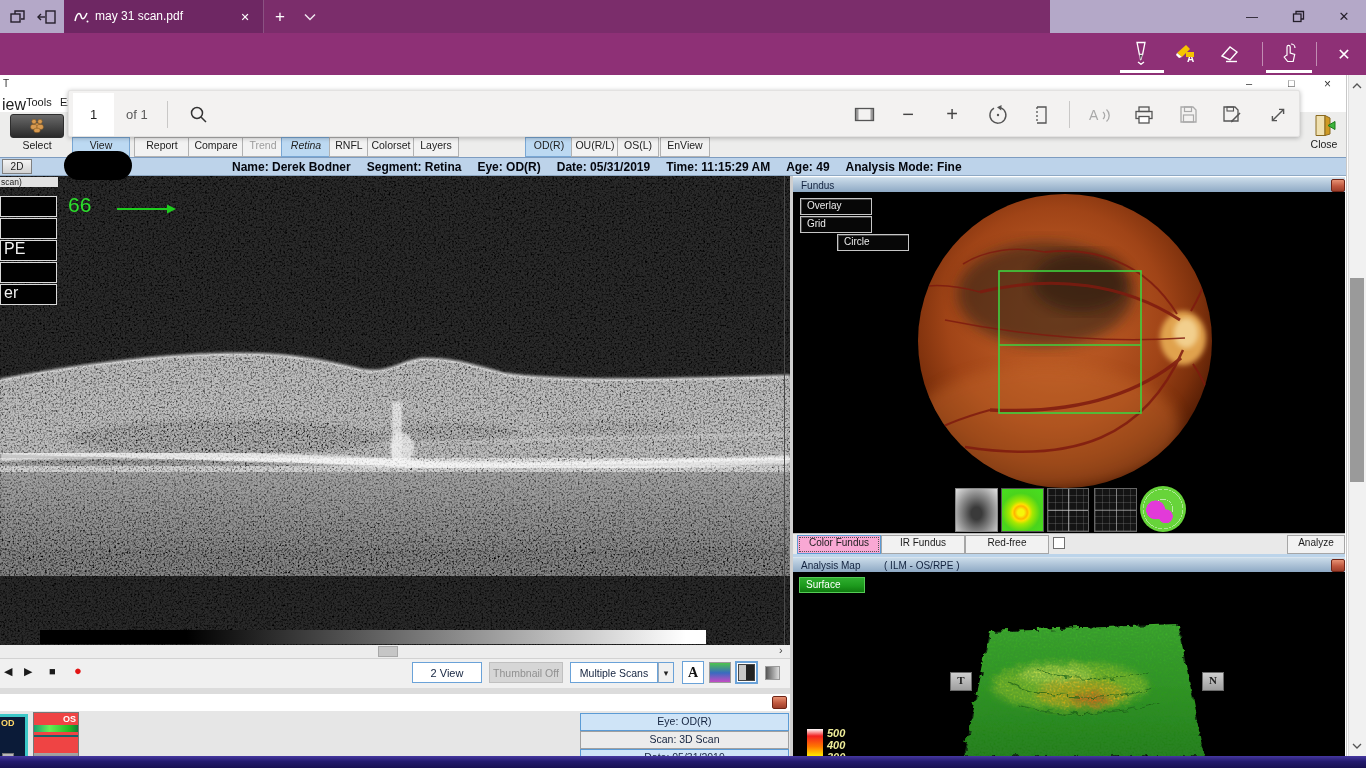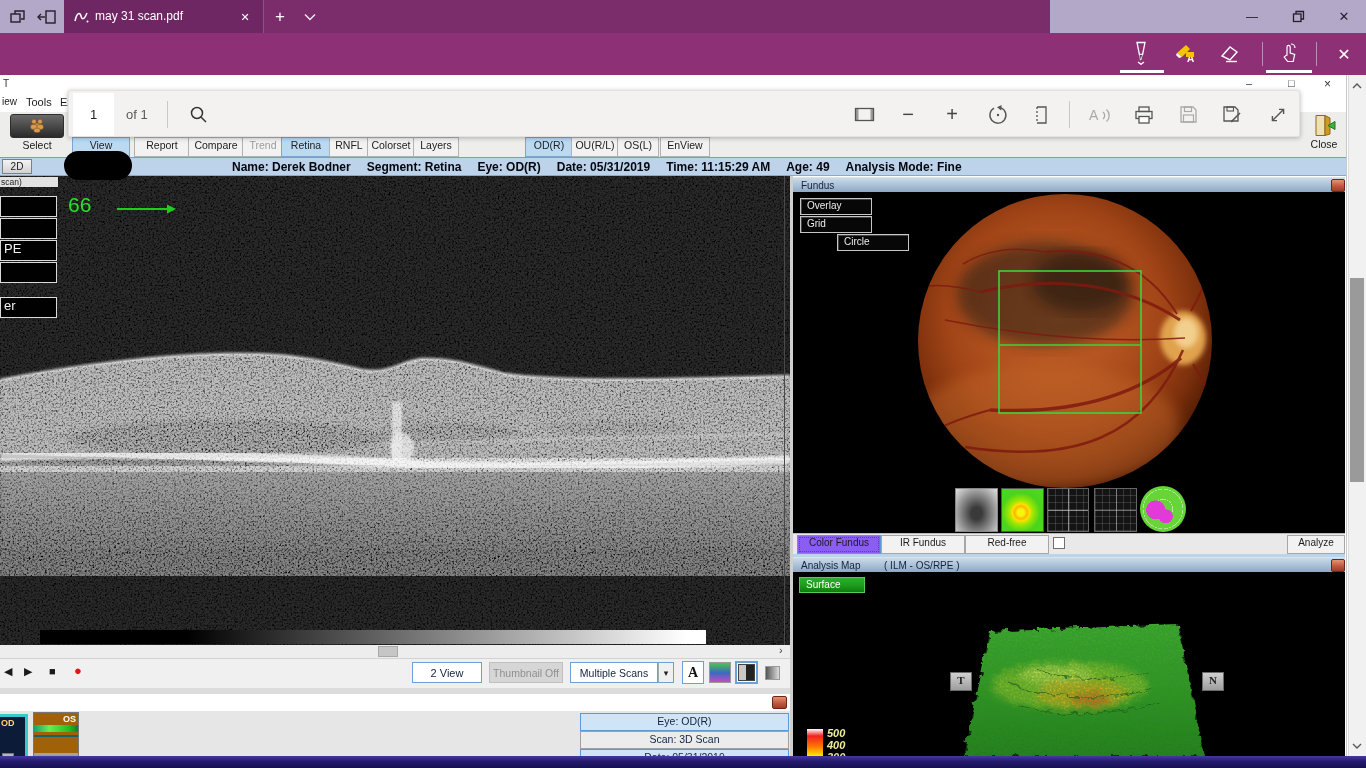--- a/index.html
+++ b/index.html
@@ -23,21 +23,21 @@
   .tab.sel{background:var(--selected-blue,#bcd9f2);border-color:#79a7d4;}
   .tab.dis{color:#9c9c9c;}
   .obtn{position:absolute;background:#070707;border:1px solid #c6c6c6;box-shadow:inset 1px 1px 0 #444;
         color:#ececec;font-size:10px;line-height:11px;padding:1px 0 0 6px;text-align:left;}
   .hdr{background:linear-gradient(180deg,var(--panel-header-top,#cadbe9),var(--panel-header-bottom,#8ea9c4));
        color:#13233f;font-size:10px;line-height:15px;border-top:1px solid #d8e4ee;}
   .redbtn{position:absolute;width:13px;height:11px;border-radius:2px;border:1px solid #6e2416;
           background:linear-gradient(180deg,#e79274,var(--minimize-red,#c0583f) 55%,#9c3e2a);}
   .fld{position:absolute;height:16px;font-size:10.5px;line-height:14px;text-align:center;color:#14233f;}
   .sideb{position:absolute;left:0;width:52px;height:19px;background:#010101;border:1px solid #dadada;
-         color:#f2f2f2;font-size:13px;line-height:16px;padding-left:3px;}
+         color:#f2f2f2;font-size:16px;line-height:16px;padding-left:3px;}
   .ftab{position:absolute;top:535px;height:17px;background:#f2f2f2;border:1px solid #a6a6a6;color:#1c1c1c;
         font-size:10px;line-height:14px;text-align:center;}
   .marker{position:absolute;width:20px;height:17px;background:linear-gradient(180deg,#cfcfcf,#9e9e9e);
           border:1px solid #6a6a6a;color:#1d1d1d;font-family:"Liberation Serif",serif;font-weight:bold;
           font-size:11px;text-align:center;line-height:15px;}
   .scl{position:absolute;left:827px;width:30px;height:12px;color:#f0ee9a;font-style:italic;
        font-weight:bold;font-size:11px;line-height:12px;}
   svg{display:block;}
 </style>
 </head>
@@ -117,21 +117,21 @@
   <div class="ab" style="left:1266px;top:70px;width:46px;height:3px;background:#fff;"></div>
   <div class="ab" style="left:1316px;top:42px;width:1px;height:24px;background:rgba(255,255,255,.45);"></div>
   <div class="ab ctr inkglyph" style="left:1330px;top:41px;width:28px;height:26px;font-size:16px;">✕</div>
 
   <div class="ab" style="left:0;top:75px;width:1366px;height:693px;background:#fff;"></div>
   <span class="ab" style="left:3px;top:78px;font-size:10px;color:#333;">T</span>
   <span class="ab wglyph" style="left:1246px;top:77px;color:#333;font-size:11px;">–</span>
   <span class="ab wglyph" style="left:1288px;top:77px;color:#333;font-size:11px;">□</span>
   <span class="ab wglyph" style="left:1324px;top:77px;color:#333;font-size:12px;">×</span>
 
-  <span class="ab" style="left:2px;top:96px;font-size:10px;color:#1c1c1c;">iew</span>
+  <span class="ab" style="left:2px;top:96px;font-size:16px;color:#1c1c1c;">iew</span>
   <span class="ab" style="left:26px;top:96px;font-size:11px;color:#1c1c1c;">Tools</span>
   <span class="ab" style="left:60px;top:96px;font-size:11px;color:#1c1c1c;">Exp</span>
 
   <div class="ab" style="left:0;top:112px;width:1346px;height:45px;background:#ededec;"></div>
   <div class="ab ctr" style="left:10px;top:114px;width:54px;height:24px;border-radius:3px;border:1px solid #2e2e2e;background:linear-gradient(180deg,#6a6a6a,#2a2a2a);">
     <svg width="22" height="16" viewBox="0 0 22 16">
       <g fill="#d89a50" stroke="#7c551e" stroke-width=".5">
         <circle cx="8" cy="3.6" r="2.3"></circle>
           <circle cx="14" cy="3.6" r="2.3"></circle>
           <circle cx="11" cy="7.4" r="2.3"></circle>
@@ -141,21 +141,21 @@
       </g>
     </svg>
   </div>
   <div class="ab" style="left:10px;top:139px;width:54px;text-align:center;font-size:10.5px;color:#1a1a1a;">Select</div>
 
   <div class="tab sel" style="left:72px;width:56px;">View</div>
   <div class="tab" style="left:134px;width:54px;">Report</div>
   <div class="tab" style="left:188px;width:54px;">Compare</div>
   <div class="tab dis" style="left:242px;width:40px;">Trend</div>
 
-  <div class="tab sel" style="left:281px;width:48px;">Retina</div>
+  <div class="tab sel" style="left:281px;width:48px;font-style:italic;">Retina</div>
   <div class="tab" style="left:329px;width:38px;">RNFL</div>
   <div class="tab" style="left:367px;width:46px;">Colorset</div>
   <div class="tab" style="left:413px;width:44px;">Layers</div>
 
   <div class="tab sel" style="left:525px;width:46px;">OD(R)</div>
   <div class="tab" style="left:571px;width:46px;">OU(R/L)</div>
   <div class="tab" style="left:617px;width:40px;">OS(L)</div>
   <div class="tab" style="left:660px;width:48px;">EnView</div>
 
   <div class="ab" style="left:1300px;top:110px;width:48px;height:45px;">
@@ -294,21 +294,21 @@
     <g filter="url(#speck)" opacity=".16">
         <rect x="0" y="0" width="790" height="469" fill="#fff"></rect>
       </g>
   </svg>
 
   <div class="ab" style="left:0;top:177px;width:58px;height:10px;background:#e2e2e2;font-size:8.5px;line-height:10px;color:#222;padding-left:1px;">scan)</div>
   <div class="sideb" style="top:196px;"></div>
   <div class="sideb" style="top:218px;"></div>
   <div class="sideb" style="top:240px;">PE</div>
   <div class="sideb" style="top:262px;"></div>
-  <div class="sideb" style="top:284px;margin-top:13px;">er</div>
+  <div class="sideb" style="top:284px;">er</div>
 
   <span class="ab" style="left:68px;top:193px;color:var(--annotation-green,#2be02b);font-size:21px;">66</span>
   <svg class="ab" style="left:115px;top:200px;" width="62" height="18" viewBox="0 0 62 18">
     <line x1="2" y1="9" x2="52" y2="9" stroke="#1ecc1e" stroke-width="2"></line>
     <polygon points="52,4.5 61,9 52,13.5" fill="#1ecc1e"></polygon>
   </svg>
 
   <div class="ab" style="left:40px;top:630px;width:666px;height:14px;background:linear-gradient(90deg,#000 0%,#000 22%,#fff 97%);"></div>
   <div class="ab" style="left:784px;top:176px;width:1px;height:469px;background:#4a4a4a;"></div>
 
@@ -334,21 +334,21 @@
   <div class="ab" style="left:765px;top:666px;width:15px;height:14px;border:1px solid #9a9a9a;background:linear-gradient(90deg,#555,#ddd);"></div>
 
   <div class="ab" style="left:0;top:688px;width:790px;height:6px;background:#dcdcdc;"></div>
   <div class="redbtn" style="left:772px;top:696px;"></div>
   <div class="ab" style="left:0;top:711px;width:790px;height:57px;background:#e6e6e6;"></div>
 
   <div class="ab" style="left:0;top:714px;width:28px;height:54px;background:#0b1b38;border-top:3px solid #3cc8c8;border-right:3px solid #3cc8c8;border-bottom:3px solid #3cc8c8;">
     <span class="ab" style="left:1px;top:1px;font-size:9px;color:#ffd76a;font-weight:bold;">OD</span>
     <div class="ab" style="left:2px;top:36px;width:12px;height:8px;background:#b8b8b8;border:1px solid #777;"></div>
   </div>
-  <div class="ab" style="left:33px;top:712px;width:46px;height:56px;background:#a16207;border:1px solid #777;">
+  <div class="ab" style="left:33px;top:712px;width:46px;height:56px;background:#ef4444;border:1px solid #777;">
     <span class="ab" style="right:2px;top:1px;font-size:9px;color:#fff;font-weight:bold;">OS</span>
     <div class="ab" style="left:0;top:12px;width:44px;height:7px;background:linear-gradient(90deg,#18a070,#66ee55 35%,#22bb22 80%,#117a3a);"></div>
     <div class="ab" style="left:0;top:22px;width:44px;height:2px;background:#15636a;"></div>
     <div class="ab" style="left:0;top:40px;width:44px;height:14px;background:linear-gradient(180deg,#a6a6a6,#787878);"></div>
   </div>
 
   <div class="fld" style="left:580px;top:713px;width:207px;background:#cfe4f7;border:1px solid #5b9bd5;">Eye: OD(R)</div>
   <div class="fld" style="left:580px;top:731px;width:207px;background:#ececec;border:1px solid #a0a0a0;">Scan: 3D Scan</div>
   <div class="fld" style="left:580px;top:749px;width:207px;background:#cfe4f7;border:1px solid #5b9bd5;">Date: 05/31/2019</div>
 
@@ -408,21 +408,21 @@
   <div class="obtn" style="left:800px;top:216px;width:64px;height:14px;">Grid</div>
   <div class="obtn" style="left:800px;top:234px;width:64px;height:14px;margin-left:37px;">Circle</div>
 
   <div class="ab" style="left:955px;top:488px;width:43px;height:44px;border:1px solid #888;background:radial-gradient(ellipse at 50% 58%,#3a3a3a 0 18%,#6e6e6e 42%,#b2b2b2 75%,#e0e0e0 100%);"></div>
   <div class="ab" style="left:1001px;top:488px;width:43px;height:44px;border:1px solid #555;background:radial-gradient(circle at 46% 56%,#f6f60a 0 10%,#ffb400 20%,#ffe000 26%,#a6e800 36%,#4ad41c 60%,#46e022 100%);"></div>
   <div class="ab" style="left:1047px;top:488px;width:42px;height:44px;border:1px solid #666;background-color:#141414;background-image:linear-gradient(rgba(220,220,220,.6) 1px,transparent 1px),linear-gradient(90deg,rgba(220,220,220,.6) 1px,transparent 1px),repeating-linear-gradient(0deg,rgba(150,150,150,.25) 0 1px,transparent 1px 7px),repeating-linear-gradient(90deg,rgba(150,150,150,.25) 0 1px,transparent 1px 7px);background-size:100% 100%,100% 100%,auto,auto;background-position:0 21px,20px 0,0 0,0 0;background-repeat:no-repeat,no-repeat,repeat,repeat;"></div>
   <div class="ab" style="left:1094px;top:488px;width:43px;height:44px;border:1px solid #666;background-color:#141414;background-image:linear-gradient(rgba(200,200,200,.5) 1px,transparent 1px),linear-gradient(90deg,rgba(200,200,200,.5) 1px,transparent 1px),repeating-linear-gradient(0deg,rgba(150,150,150,.25) 0 1px,transparent 1px 7px),repeating-linear-gradient(90deg,rgba(150,150,150,.25) 0 1px,transparent 1px 7px);background-size:100% 100%,100% 100%,auto,auto;background-position:0 21px,21px 0,0 0,0 0;background-repeat:no-repeat,no-repeat,repeat,repeat;"></div>
   <div class="ab" style="left:1140px;top:486px;width:46px;height:46px;border-radius:50%;background:radial-gradient(circle at 34% 52%,#e23ad8 0 24%,transparent 25%),radial-gradient(circle at 56% 66%,#e23ad8 0 17%,transparent 18%),radial-gradient(circle,transparent 0 29%,rgba(255,255,255,.55) 29% 31%,transparent 31% 60%,rgba(255,255,255,.45) 60% 62%,transparent 62%),radial-gradient(circle,#67d43a 0 100%);"></div>
 
   <div class="ab" style="left:793px;top:533px;width:552px;height:21px;background:#e9e9e9;border-top:1px solid #bbb;"></div>
-  <div class="ftab" style="left:797px;width:82px;background:#8b5cf6;border-color:#5b9bd5;outline:1px dotted #555;outline-offset:-3px;">Color Fundus</div>
+  <div class="ftab" style="left:797px;width:82px;background:#f9a8d4;border-color:#5b9bd5;outline:1px dotted #555;outline-offset:-3px;">Color Fundus</div>
   <div class="ftab" style="left:881px;width:82px;">IR Fundus</div>
   <div class="ftab" style="left:965px;width:82px;">Red-free</div>
   <div class="ab" style="left:1053px;top:537px;width:12px;height:12px;background:#fff;border:1px solid #707070;"></div>
   <div class="ftab" style="left:1287px;width:56px;">Analyze</div>
   <div class="ab" style="left:793px;top:554px;width:552px;height:3px;background:#bcd4ea;"></div>
 
   <div class="ab hdr" style="left:793px;top:557px;width:552px;height:15px;">
     <span style="position:absolute;left:8px;">Analysis Map</span>
     <span style="position:absolute;left:91px;">( ILM - OS/RPE )</span>
   </div>

